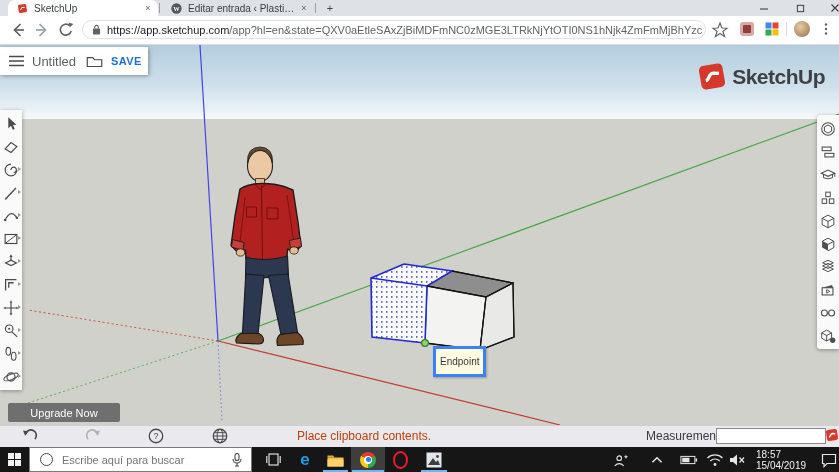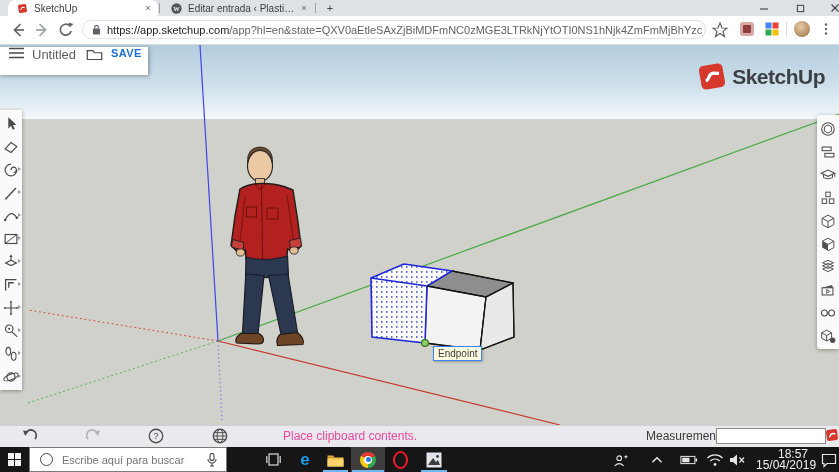--- a/index.html
+++ b/index.html
@@ -25,59 +25,59 @@
            display:flex;align-items:center;box-sizing:border-box;overflow:hidden;}
   #omnibox .lock{margin:0 6px 0 9px;flex:0 0 auto;}
   .url{font-size:11px;white-space:nowrap;}
   .url .dom{color:#202124;margin-top:40px;}
   .url .pth{color:#5f6368;}
   
   #canvas{left:0;top:45px;width:839px;height:380px;background:#d1d1cb;}
   #sky{left:0;top:0;width:839px;height:74px;background:linear-gradient(#b3cdde,#cfe0eb 55%,#eef4f8 92%,#f6f9fb);}
   #scene{left:0;top:0;}
   #suheader{left:0;top:2px;width:148px;height:28px;background:#fff;box-shadow:1px 1px 4px rgba(0,0,0,.35);
-            display:flex;}
+            display:flex;align-items:center;}
   #suheader .ham{margin:0 8px 0 9px;}
   #suheader .title{font-size:13px;color:#5a5e62;margin-right:10px;}
   #suheader .save{font-size:11px;font-weight:bold;color:#1b6fd7;letter-spacing:.4px;margin-left:8px;}
   #sulogo{right:14px;top:16px;display:flex;align-items:center;}
   #sulogo .word{font-size:21px;font-weight:bold;color:#3d4145;margin-left:5px;letter-spacing:-.5px;}
   .tooltray{background:#fafafa;box-shadow:0 1px 4px rgba(0,0,0,.35);}
   #lefttools{left:0;top:65px;width:22px;padding:2px 0;}
   #righttools{right:0;top:70px;width:22px;padding:2px 0;border-radius:3px 0 0 3px;}
   .tool{position:relative;width:22px;height:23px;display:flex;align-items:center;justify-content:center;}
   .tool .fly{position:absolute;right:1px;top:9px;width:0;height:0;border-left:3px solid #999;
              border-top:2.5px solid transparent;border-bottom:2.5px solid transparent;}
   #upgrade{left:8px;top:358px;width:112px;height:19px;background:#6f6f6f;border-radius:2px;color:#fff;
            font-size:11px;display:flex;align-items:center;justify-content:center;}
-  #tooltip{left:433px;top:301px;background:#fffbe1;border:1px solid #3b82f6;font-size:10px;color:#3a3a3a;
-           padding:1px 4px;box-shadow:1px 1px 2px rgba(0,0,0,.25);}
+  #tooltip{left:433px;top:301px;background:#fffbe1;border:3px solid #3b82f6;font-size:10px;color:#3a3a3a;
+           padding:7px 4px;box-shadow:1px 1px 2px rgba(0,0,0,.25);}
   
   #statusbar{left:0;top:425px;width:839px;height:22px;background:#e9e9ee;border-top:1px solid #cfcfd6;box-sizing:border-box;}
   .stic{top:427px;width:20px;height:18px;}
-  #hint{left:283px;top:429px;font-size:12px;color:#ec4899;}
+  #hint{left:297px;top:429px;font-size:12px;color:#c2410c;}
   #measlbl{left:646px;top:429px;font-size:12px;color:#3c3c3c;}
   #measinput{left:716px;top:428px;width:104px;height:14px;border:1px solid #8a8a8a;background:#fff;font-size:10px;padding:0 2px;}
   #measlogo{left:825px;top:428px;width:14px;height:14px;}
   
   #taskbar{left:0;top:447px;width:839px;height:25px;background:#161616;}
   .tbcell{top:447px;height:25px;display:flex;align-items:center;justify-content:center;}
-  #tbsearch{left:29px;top:447px;width:198px;height:25px;background:#fff;border:1px solid #7a7a7a;
+  #tbsearch{left:29px;top:447px;width:223px;height:25px;background:#fff;border:1px solid #7a7a7a;
             box-sizing:border-box;display:flex;align-items:center;}
   #tbsearch input{border:none;outline:none;flex:1;font-size:11px;color:#3c3c3c;font-family:inherit;background:transparent;}
   #tbsearch .ring{width:11px;height:11px;border:1.6px solid #4a4a4a;border-radius:50%;margin:0 7px 0 10px;flex:0 0 auto;}
   .underline{top:470px;height:2px;background:#6cb8f0;}
   #chromecell{background:#3e3e3e;}
   .chrome-ic{width:16px;height:16px;border-radius:50%;
      background:conic-gradient(from -60deg,#e23b2e 0 120deg,#36a852 0 240deg,#f7cb15 0 360deg);position:relative;}
   .chrome-ic::before{content:"";position:absolute;left:4px;top:4px;width:8px;height:8px;background:#fff;border-radius:50%;}
   .chrome-ic::after{content:"";position:absolute;left:5.5px;top:5.5px;width:5px;height:5px;background:#2a7de1;border-radius:50%;}
   .opera-ic{width:11px;height:14px;border:2.6px solid #ef1b2d;border-radius:50%;}
   .edge-ic{font-size:17px;font-weight:bold;color:#1e9de6;line-height:1;}
-  #tray-clock{left:756px;top:449px;width:52px;text-align:right;color:#f2f2f2;font-size:12px;line-height:11px;}
+  #tray-clock{left:756px;top:449px;width:52px;text-align:left;color:#f2f2f2;font-size:10px;line-height:11px;}
   .trayic{top:452px;width:18px;height:16px;}
 </style>
 </head>
 <body>
 
 <div class="ab" id="tabstrip">
   <div class="ab tab" id="tab1">
     <svg class="fav" viewBox="0 0 24 24">
         <g transform="rotate(-8 12 12)">
           <rect x="3" y="3" width="18" height="18" rx="3" fill="#d6382c"></rect>
@@ -380,20 +380,21 @@
       </div>
     <div class="tool">
         <svg width="18" height="18" viewBox="0 0 20 20">
           <polygon points="8.5,3.5 14,6.5 8.5,9.5 3,6.5" fill="none" stroke="#4f4f4f" stroke-width="1.1"></polygon>
           <path d="M3,6.5 V12.5 L8.5,15.5 L14,12.5 V6.5 M8.5,9.5 V15.5" fill="none" stroke="#4f4f4f" stroke-width="1.1"></path>
           <circle cx="15.2" cy="14.8" r="3" fill="#4f4f4f"></circle>
         </svg>
       </div>
   </div>
 
+  <div class="ab" id="upgrade">Upgrade Now</div>
   <div class="ab" id="tooltip">Endpoint</div>
 </div>
 
 <div class="ab" id="statusbar"></div>
 <svg class="ab stic" style="left:20px;" viewBox="0 0 20 20">
     <path d="M15.5,13.5 A6.2,6.2 0 1 0 4.8,8" fill="none" stroke="#4a4a4a" stroke-width="1.8"></path>
     <polygon points="2.2,3.8 8.6,4.6 4.6,9.8" fill="#4a4a4a"></polygon>
   </svg>
 <svg class="ab stic" style="left:83px;" viewBox="0 0 20 20">
     <path d="M4.5,13.5 A6.2,6.2 0 1 1 15.2,8" fill="none" stroke="#b2b2b2" stroke-width="1.8"></path>

